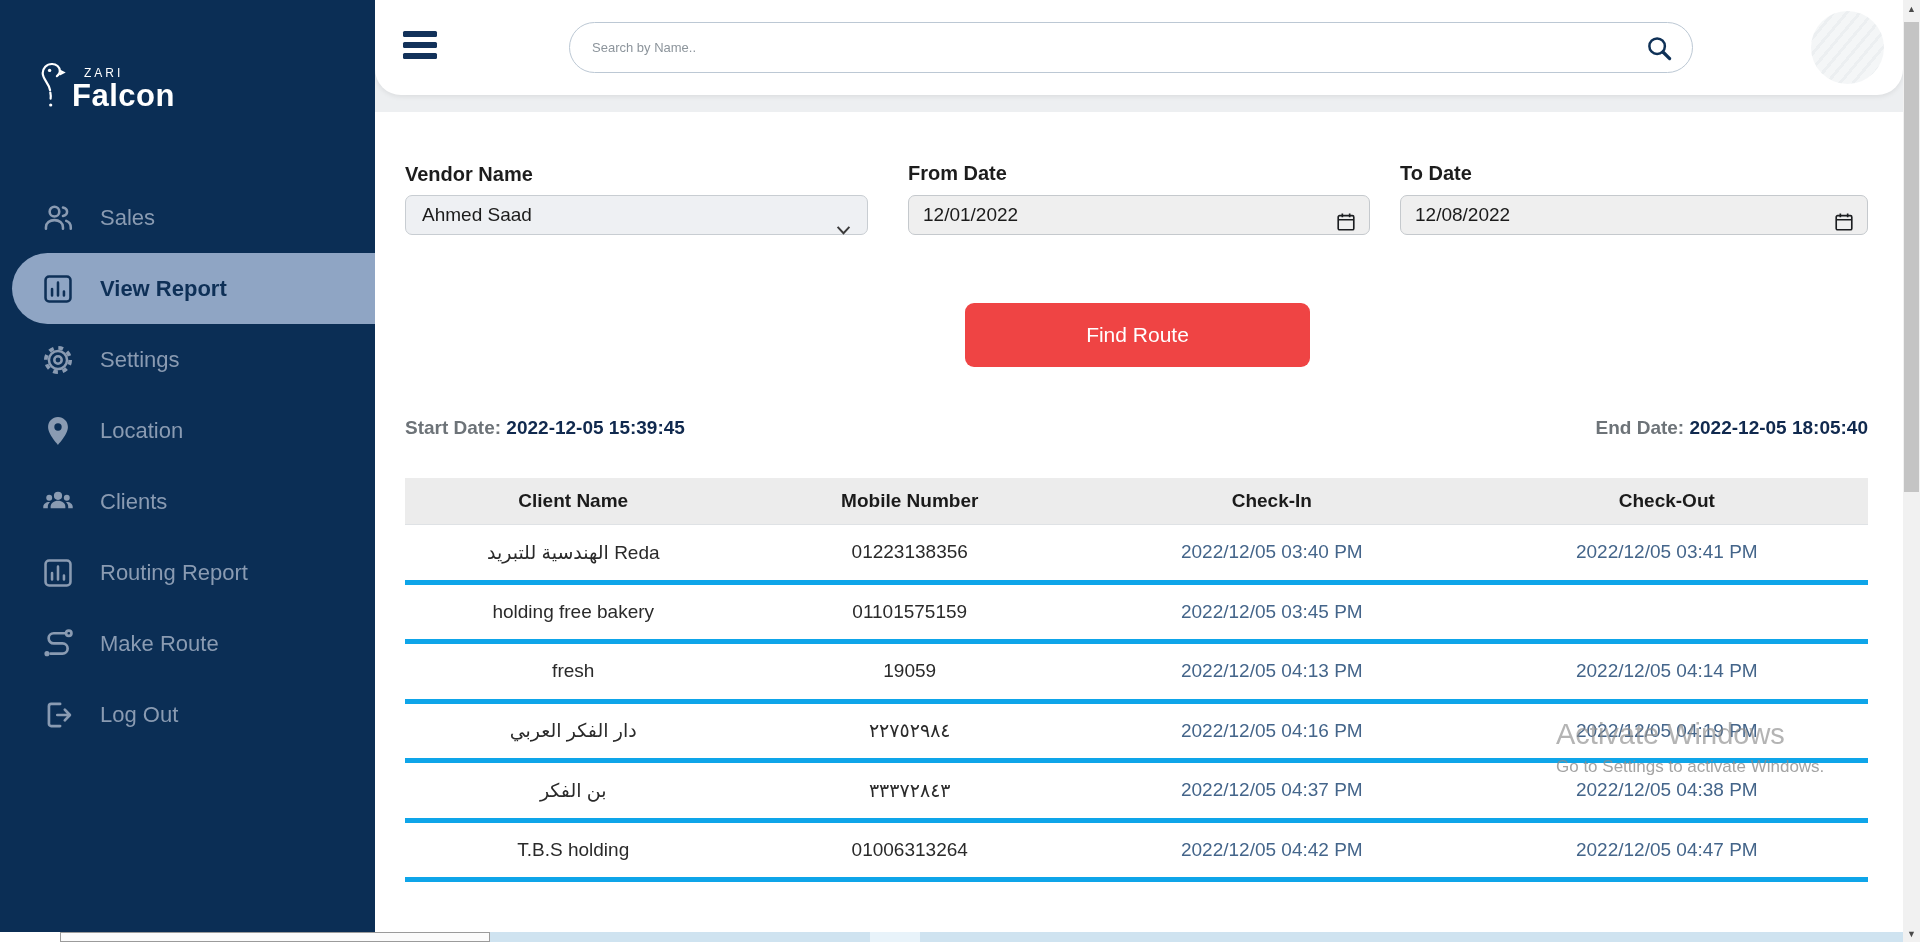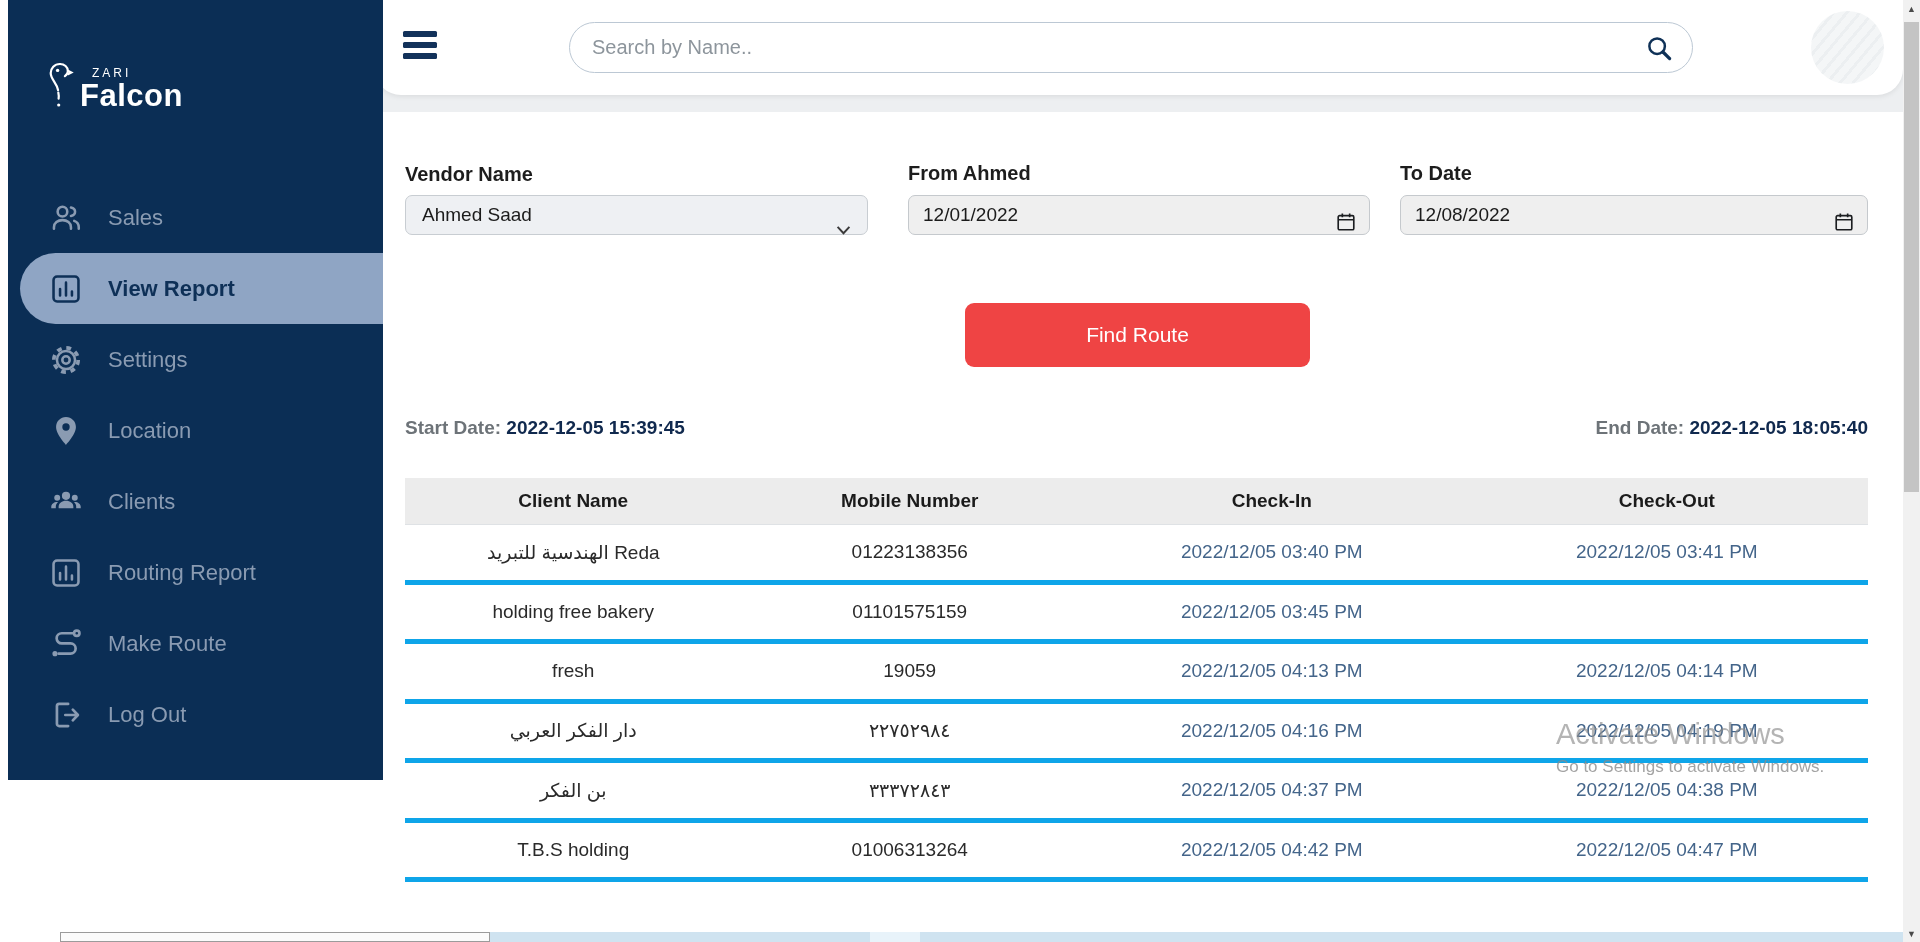--- a/index.html
+++ b/index.html
@@ -1,20 +1,20 @@
 <!DOCTYPE html>
 <html><head>
 <meta charset="utf-8">
 <style>
   * { margin:0; padding:0; box-sizing:border-box; }
   html,body { width:1920px; height:942px; overflow:hidden; background:#ffffff;
     font-family:"Liberation Sans","DejaVu Sans",sans-serif; }
 
   
-  .sidebar { position:absolute; left:8px; top:0; width:375px; height:780px; background:#0B2E55; z-index:3; }
+  .sidebar { position:absolute; left:0; top:0; width:375px; height:932px; background:#0B2E55; z-index:3; }
   .logo { position:absolute; left:38px; top:60px; display:flex; align-items:flex-start; color:#fff; }
   .logo-text { margin-left:4px; }
   .logo-zari { font-size:12px; letter-spacing:3px; color:#fff; display:block; margin:6px 0 0 12px; }
   .logo-falcon { font-size:31px; font-weight:bold; color:#fff; display:block; margin-top:-2px; letter-spacing:.5px; }
   .nav { position:absolute; top:182px; left:0; right:0; }
   .nav-item { position:relative; height:71px; display:flex; align-items:center; color:#8A9BB2; cursor:pointer; }
   .nav-item .nav-icon { position:absolute; left:38px; width:40px; display:flex; justify-content:center; }
   .nav-item .nav-label { position:absolute; left:100px; font-size:22px; }
   .nav-item.selected { background:#8FA5C4; color:#0E3057; border-radius:36px 0 0 36px; margin-left:12px; }
   .nav-item.selected .nav-icon { left:26px; }
@@ -23,21 +23,21 @@
 
   
   .main { position:absolute; left:375px; right:17px; top:0; bottom:10px; background:#EDEFF1; z-index:1; }
   .topbar { position:absolute; left:0; right:0; top:0; height:95px; background:#fff;
     border-radius:0 0 26px 26px; box-shadow:0 2px 5px rgba(0,0,0,.07); z-index:2; }
   .hamburger { position:absolute; left:28px; top:31px; width:34px; cursor:pointer; }
   .hamburger span { display:block; width:34px; height:5.5px; background:#12325A; border-radius:1.5px; margin-bottom:5.5px; }
   .hamburger span:last-child { margin-bottom:0; }
   .search-pill { position:absolute; left:194px; top:22px; width:1124px; height:51px;
     border:1px solid #BCC8D4; border-radius:26px; background:#fff; display:flex; align-items:center; }
-  .search-pill input { flex:1; border:none; outline:none; background:transparent; font-size:20px;
+  .search-pill input { flex:1; border:none; outline:none; background:transparent; font-size:13px;
     padding:0 20px 0 22px; color:#333; font-family:inherit; }
   .search-pill input::placeholder { color:#8D959C; }
   .search-icon-btn { position:absolute; right:18px; top:10px; cursor:pointer; }
   .avatar { position:absolute; left:1436px; top:11px; width:73px; height:73px; border-radius:50%;
     background:repeating-linear-gradient(130deg,#F4F6F7 0 7px,#ECEFF1 7px 10px); cursor:pointer; }
 
   .content { position:absolute; left:0; right:0; top:112px; bottom:0; background:#fff; }
 
   .field-label { position:absolute; font-size:20px; font-weight:bold; color:#1D1D1D; }
   .ctl { position:absolute; top:83px; height:40px; border-radius:7px; display:flex; align-items:center;
@@ -205,21 +205,21 @@
           <path d="M15.2 15.2L20.5 20.5" stroke-width="2.6" stroke-linecap="round"></path>
         </svg>
       </span>
     </div>
     <div class="avatar"></div>
   </header>
 
   <section class="content">
 
     <span class="field-label" style="left:30px; top:51px;">Vendor Name</span>
-    <span class="field-label" style="left:533px; top:50px;">From Ahmed</span>
+    <span class="field-label" style="left:533px; top:50px;">From Date</span>
     <span class="field-label" style="left:1025px; top:50px;">To Date</span>
 
     <div class="ctl select-ctl">
       <span>Ahmed Saad</span>
       <span class="chev">
         <svg width="15" height="10" viewBox="0 0 14 9" fill="none" stroke="#3A3A3A" stroke-width="1.8">
           <path d="M1.5 1.5L7 7.5l5.5-6"></path>
         </svg>
       </span>
     </div>

